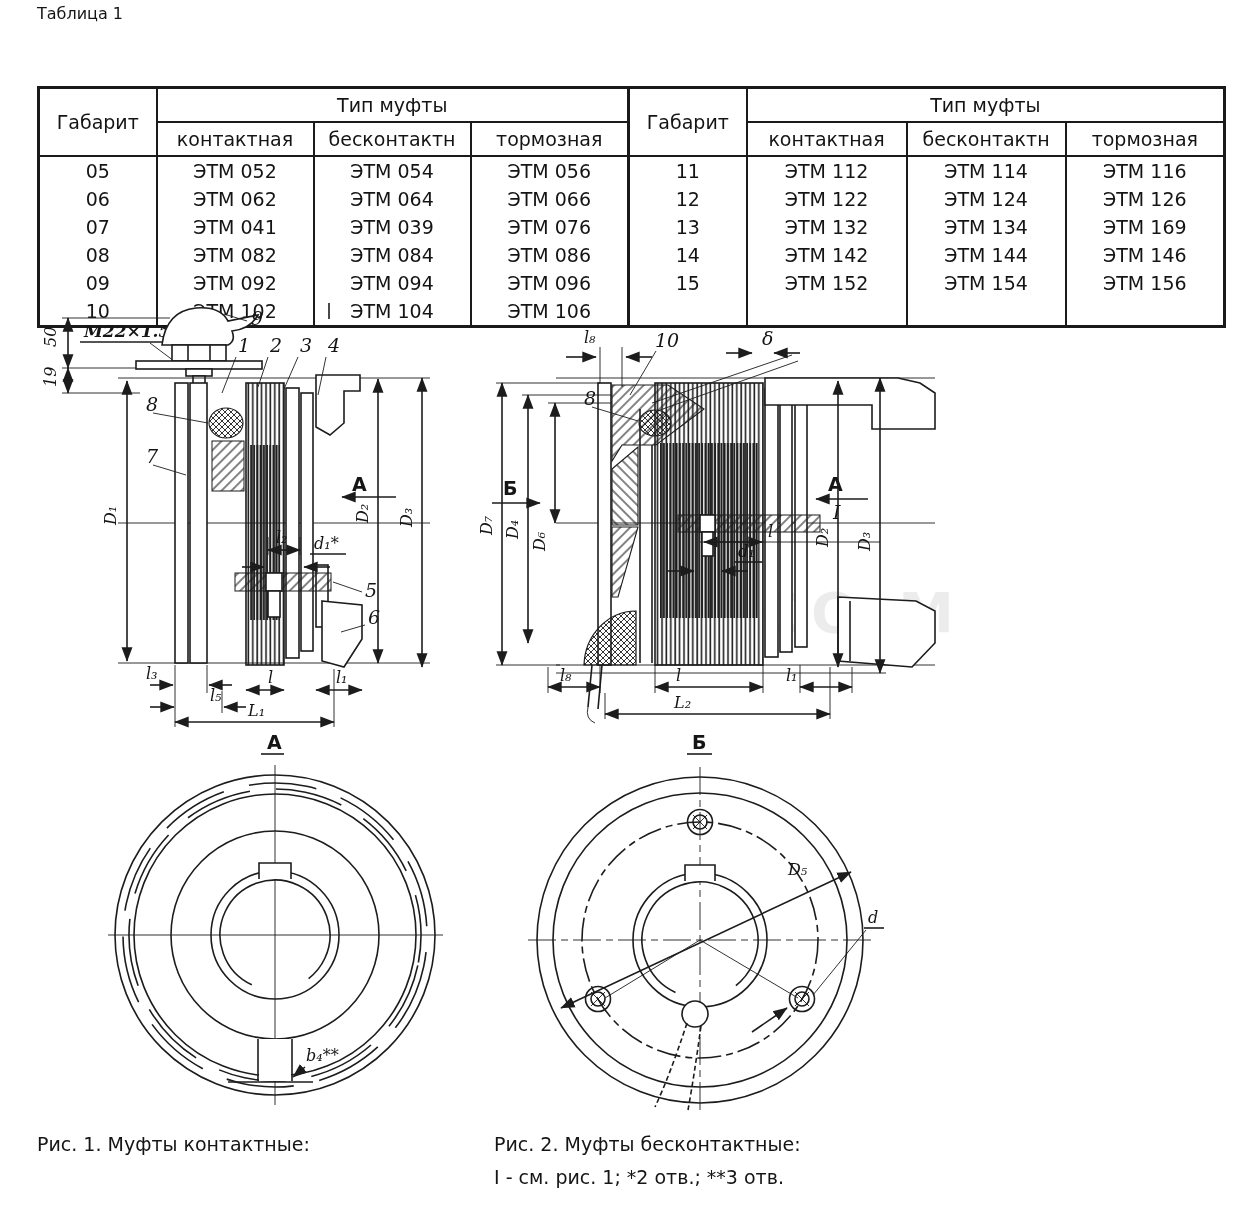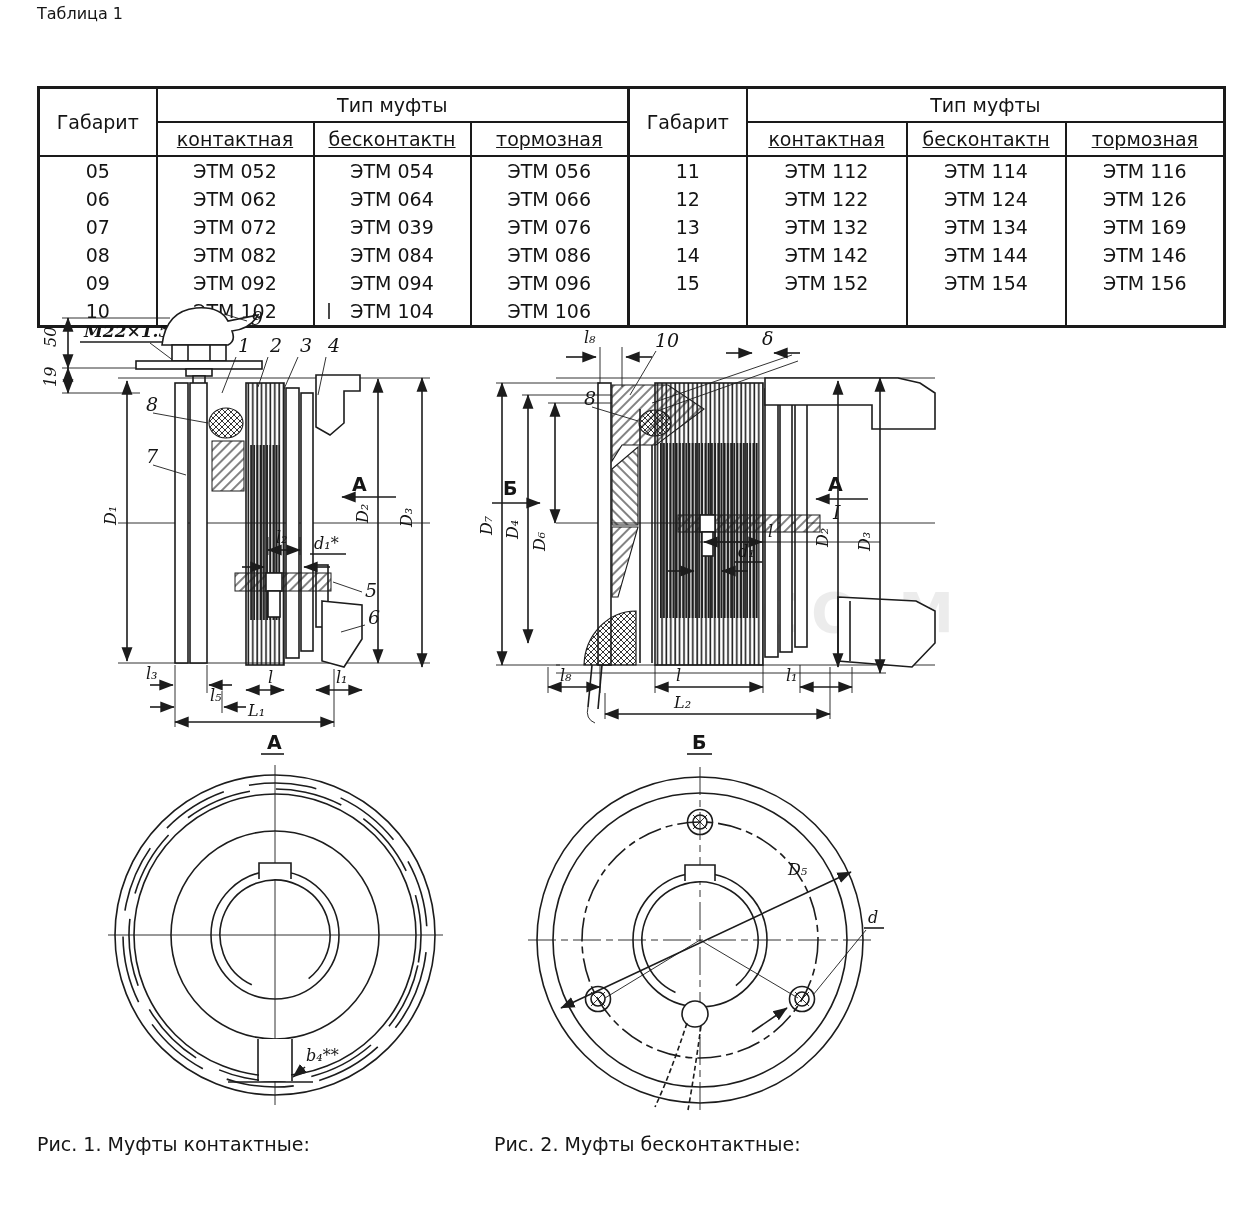--- a/index.html
+++ b/index.html
@@ -1,21 +1,21 @@
 <!DOCTYPE html>
 <html><head>
 <meta charset="utf-8">
 <style>
   html,body{margin:0;padding:0;background:#fff;}
   body{width:1253px;height:1214px;position:relative;font-family:"DejaVu Sans",sans-serif;color:#151515;}
   .title{position:absolute;left:37px;top:4px;font-size:16px;}
   table.t1{position:absolute;left:37px;top:42px;width:1186px;border-collapse:collapse;table-layout:fixed;border:3px solid #1a1a1a;margin-top:44px;}
   table.t1 th,table.t1 td{border-left:2px solid #1a1a1a;text-align:center;font-size:19px;font-weight:normal;padding:0;color:#141414;}
   table.t1 thead tr:first-child th{height:32px;}
-  table.t1 thead tr:last-child th{height:32px;text-decoration:underline;}
+  table.t1 thead tr:last-child th{height:32px;}
   table.t1 thead th{border-bottom:2px solid #1a1a1a;}
   table.t1 td{height:28px;}
   table.t1 .tsep{border-left:3px solid #1a1a1a;}
   svg.draw{position:absolute;left:0;top:295px;}
   svg text{fill:#151515;}
   .dim{font:italic 16px "DejaVu Serif",serif;}
   .co{font:italic 19px "DejaVu Serif",serif;}
   .sec{font:bold 19px "DejaVu Sans",sans-serif;}
   .hand{font:italic 17px "DejaVu Serif",serif;font-weight:bold;}
   .s{stroke:#1c1c1c;fill:none;stroke-width:1.6;}
@@ -72,21 +72,21 @@
         <td>ЭТМ 062</td>
         <td>ЭТМ 064</td>
         <td>ЭТМ 066</td>
         <td class="tsep">12</td>
         <td>ЭТМ 122</td>
         <td>ЭТМ 124</td>
         <td>ЭТМ 126</td>
       </tr>
       <tr>
         <td>07</td>
-        <td>ЭТМ 072</td>
+        <td>ЭТМ 041</td>
         <td>ЭТМ 039</td>
         <td>ЭТМ 076</td>
         <td class="tsep">13</td>
         <td>ЭТМ 132</td>
         <td>ЭТМ 134</td>
         <td>ЭТМ 169</td>
       </tr>
       <tr>
         <td>08</td>
         <td>ЭТМ 082</td>
@@ -413,13 +413,14 @@
       <path class="s" d="M701,731 Q694,782 688,815" stroke-width="5.5" stroke-dasharray="5 3"></path>
     </g>
   </g>
 </svg>
 
 <div class="cap" style="left:37px">
   <div>Рис. 1. Муфты контактные:</div>
 </div>
 <div class="cap" style="left:494px">
   <div>Рис. 2. Муфты бесконтактные:</div>
+  <div>I - см. рис. 1; *2 отв.; **3 отв.</div>
 </div>
 
 </body></html>

